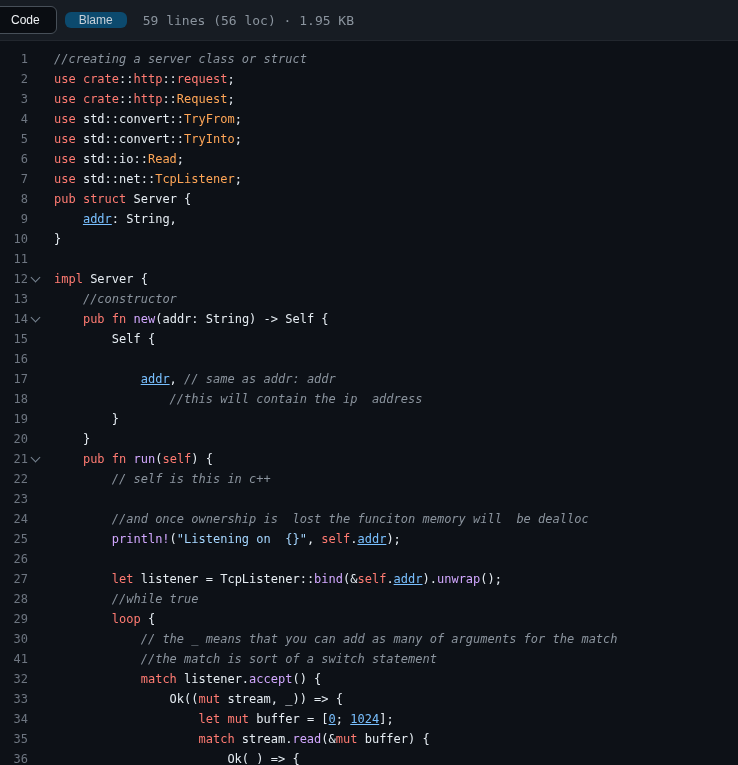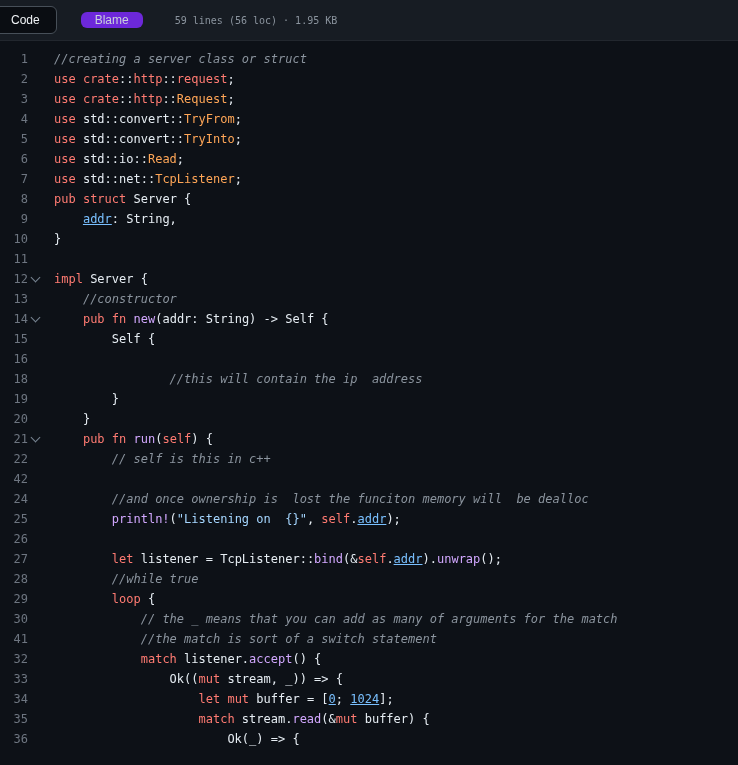--- a/index.html
+++ b/index.html
@@ -5,47 +5,46 @@
   * { margin:0; padding:0; box-sizing:border-box; }
   html,body { width:738px; height:765px; overflow:hidden; }
   body { background:#0d1117; font-family:"DejaVu Sans Mono", monospace; }
 
   .header {
     height:41px;
     background:#171c23;
     display:flex;
     align-items:center;
     border-bottom:1px solid #22272e;
-    gap:16px;
   }
   .tab {
     font-family:"Liberation Sans", sans-serif;
     font-size:12px;
     line-height:1;
     border-radius:6px;
     cursor:pointer;
   }
   .tab-code {
     margin-left:-10px;
     padding:7px 16px 7px 20px;
     background:#0a0d12;
     border:1px solid #474f58;
     color:#f0f3f6;
   }
   .tab-blame {
     margin-left:8px;
     padding:1px 13px;
-    background:#6d28d9;
+    background:#0c4a6e;
     border:1px solid transparent;
     color:#c9d1d9;
   }
   .file-info {
     margin-left:16px;
     font-family:"DejaVu Sans Mono", monospace;
-    font-size:10px;
+    font-size:13px;
     color:#8b949e;
   }
 
   .code-area { padding-top:8px; }
   .code-row {
     display:flex;
     height:20px;
     line-height:20px;
     font-size:12px;
     white-space:pre;
@@ -103,26 +102,27 @@
         <div class="code-row"><span class="line-num">7</span><span class="fold-col"></span><span class="code-text"><span class="tk-k">use </span><span class="tk-p">std::net::</span><span class="tk-t">TcpListener</span><span class="tk-p">;</span></span></div>
         <div class="code-row"><span class="line-num">8</span><span class="fold-col"></span><span class="code-text"><span class="tk-k">pub</span><span class="tk-p"> </span><span class="tk-k">struct</span><span class="tk-p"> Server {</span></span></div>
         <div class="code-row"><span class="line-num">9</span><span class="fold-col"></span><span class="code-text"><span class="tk-p">    </span><span class="tk-v">addr</span><span class="tk-p">: String,</span></span></div>
         <div class="code-row"><span class="line-num">10</span><span class="fold-col"></span><span class="code-text"><span class="tk-p">}</span></span></div>
         <div class="code-row"><span class="line-num">11</span><span class="fold-col"></span><span class="code-text"></span></div>
         <div class="code-row"><span class="line-num">12</span><span class="fold-col"><span class="chev"></span></span><span class="code-text"><span class="tk-k">impl</span><span class="tk-p"> Server {</span></span></div>
         <div class="code-row"><span class="line-num">13</span><span class="fold-col"></span><span class="code-text"><span class="tk-p">    </span><span class="tk-c">//constructor</span></span></div>
         <div class="code-row"><span class="line-num">14</span><span class="fold-col"><span class="chev"></span></span><span class="code-text"><span class="tk-p">    </span><span class="tk-k">pub</span><span class="tk-p"> </span><span class="tk-k">fn</span><span class="tk-p"> </span><span class="tk-f">new</span><span class="tk-p">(addr: String) -&gt; Self {</span></span></div>
         <div class="code-row"><span class="line-num">15</span><span class="fold-col"></span><span class="code-text"><span class="tk-p">        Self {</span></span></div>
         <div class="code-row"><span class="line-num">16</span><span class="fold-col"></span></div>
+        <div class="code-row"><span class="line-num">17</span><span class="fold-col"></span><span class="code-text"><span class="tk-p">            </span><span class="tk-v">addr</span><span class="tk-p">,</span><span class="tk-c"> // same as addr: addr</span></span></div>
         <div class="code-row"><span class="line-num">18</span><span class="fold-col"></span><span class="code-text"><span class="tk-p">                </span><span class="tk-c">//this will contain the ip  address</span></span></div>
         <div class="code-row"><span class="line-num">19</span><span class="fold-col"></span><span class="code-text"><span class="tk-p">        }</span></span></div>
         <div class="code-row"><span class="line-num">20</span><span class="fold-col"></span><span class="code-text"><span class="tk-p">    }</span></span></div>
         <div class="code-row"><span class="line-num">21</span><span class="fold-col"><span class="chev"></span></span><span class="code-text"><span class="tk-p">    </span><span class="tk-k">pub</span><span class="tk-p"> </span><span class="tk-k">fn</span><span class="tk-p"> </span><span class="tk-f">run</span><span class="tk-p">(</span><span class="tk-k">self</span><span class="tk-p">) {</span></span></div>
         <div class="code-row"><span class="line-num">22</span><span class="fold-col"></span><span class="code-text"><span class="tk-p">        </span><span class="tk-c">// self is this in c++</span></span></div>
-        <div class="code-row"><span class="line-num">42</span><span class="fold-col"></span></div>
+        <div class="code-row"><span class="line-num">23</span><span class="fold-col"></span></div>
         <div class="code-row"><span class="line-num">24</span><span class="fold-col"></span><span class="code-text"><span class="tk-p">        </span><span class="tk-c">//and once ownership is  lost the funciton memory will  be dealloc</span></span></div>
         <div class="code-row"><span class="line-num">25</span><span class="fold-col"></span><span class="code-text"><span class="tk-p">        </span><span class="tk-f">println!</span><span class="tk-p">(</span><span class="tk-s">"Listening on  {}"</span><span class="tk-p">, </span><span class="tk-k">self</span><span class="tk-p">.</span><span class="tk-v">addr</span><span class="tk-p">);</span></span></div>
         <div class="code-row"><span class="line-num">26</span><span class="fold-col"></span><span class="code-text"></span></div>
         <div class="code-row"><span class="line-num">27</span><span class="fold-col"></span><span class="code-text"><span class="tk-p">        </span><span class="tk-k">let</span><span class="tk-p"> listener = TcpListener::</span><span class="tk-f">bind</span><span class="tk-p">(&amp;</span><span class="tk-k">self</span><span class="tk-p">.</span><span class="tk-v">addr</span><span class="tk-p">).</span><span class="tk-f">unwrap</span><span class="tk-p">();</span></span></div>
         <div class="code-row"><span class="line-num">28</span><span class="fold-col"></span><span class="code-text"><span class="tk-p">        </span><span class="tk-c">//while true</span></span></div>
         <div class="code-row"><span class="line-num">29</span><span class="fold-col"></span><span class="code-text"><span class="tk-p">        </span><span class="tk-k">loop</span><span class="tk-p"> {</span></span></div>
         <div class="code-row"><span class="line-num">30</span><span class="fold-col"></span><span class="code-text"><span class="tk-p">            </span><span class="tk-c">// the _ means that you can add as many of arguments for the match</span></span></div>
         <div class="code-row"><span class="line-num">41</span><span class="fold-col"></span><span class="code-text"><span class="tk-p">            </span><span class="tk-c">//the match is sort of a switch statement</span></span></div>
         <div class="code-row"><span class="line-num">32</span><span class="fold-col"></span><span class="code-text"><span class="tk-p">            </span><span class="tk-k">match</span><span class="tk-p"> listener.</span><span class="tk-f">accept</span><span class="tk-p">() {</span></span></div>
         <div class="code-row"><span class="line-num">33</span><span class="fold-col"></span><span class="code-text"><span class="tk-p">                Ok((</span><span class="tk-k">mut</span><span class="tk-p"> stream, _)) =&gt; {</span></span></div>

